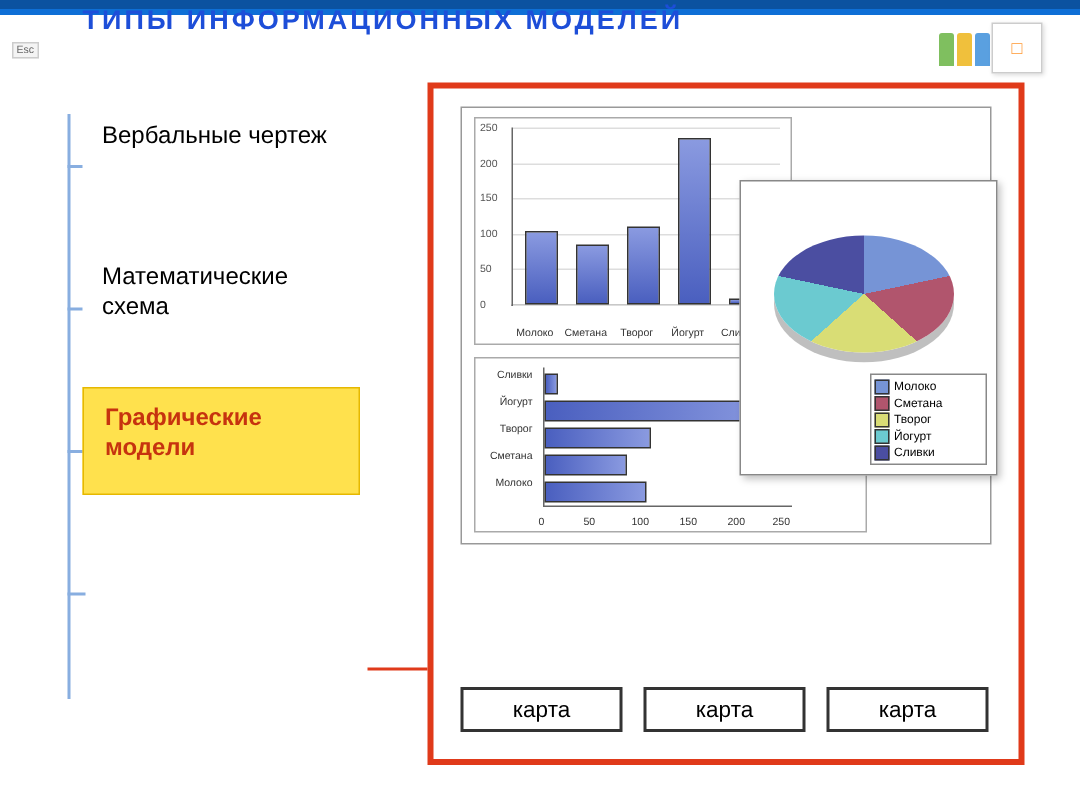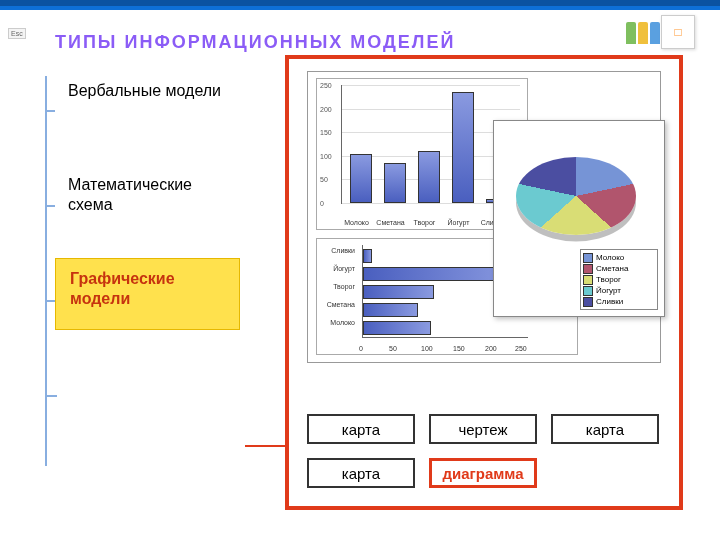--- a/index.html
+++ b/index.html
@@ -28,26 +28,26 @@
   }
   .topbar-inner {
     position: absolute;
     top: 6px; left: 0;
     width: 100%;
     height: 4px;
     background: #0e6fd6;
   }
   .title {
     position: absolute;
-    top: 32px;
+    top: 3px;
     left: 55px;
     font-size: 18px;
     font-weight: bold;
     letter-spacing: 2px;
-    color: #8b5cf6;
+    color: #1d4ed8;
   }
   .corner-box {
     position: absolute;
     top: 15px;
     right: 25px;
     width: 32px;
     height: 32px;
     background: #fff;
     border: 1px solid #ccc;
     display: flex;
@@ -372,21 +372,21 @@
   <div class="corner-box">□</div>
 
   <div class="connector-vert"></div>
   <div class="connector-h" style="top:110px"></div>
   <div class="connector-h" style="top:205px"></div>
   <div class="connector-h" style="top:300px"></div>
   <div class="connector-h" style="top:395px"></div>
 
   <div class="sidebar">
     <div class="side-item">
-      <div class="card plain">Вербальные модели</div>
+      <div class="card plain">Вербальные чертеж</div>
     </div>
     <div class="side-item">
       <div class="card plain">Математические схема</div>
     </div>
     <div class="side-item selected">
       <div class="shadow"></div>
       <div class="card">Графические модели</div>
     </div>
   </div>
 
@@ -463,20 +463,18 @@
           <div><span class="sw" style="background:#d9dd75"></span><span>Творог</span></div>
           <div><span class="sw" style="background:#6bcad0"></span><span>Йогурт</span></div>
           <div><span class="sw" style="background:#4b4ea1"></span><span>Сливки</span></div>
         </div>
       </div>
 
     </div>
 
     <div class="btn-grid">
       <div class="btn">карта</div>
-      <div class="btn">чертеж</div>
       <div class="btn">карта</div>
       <div class="btn">карта</div>
-      <div class="btn active">диаграмма</div>
     </div>
 
   </div>
 </div>
 
 </body></html>

